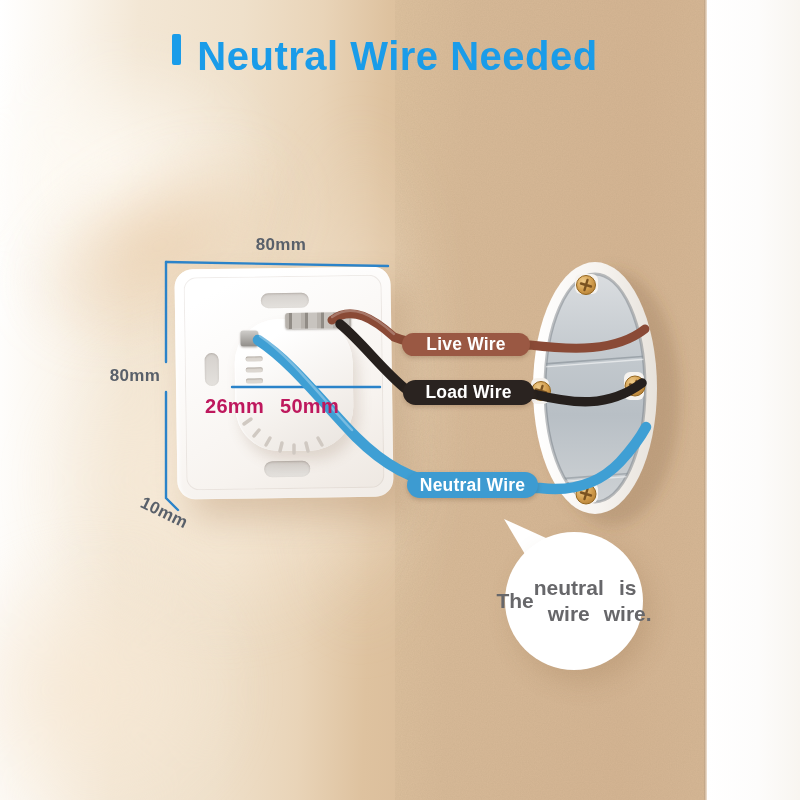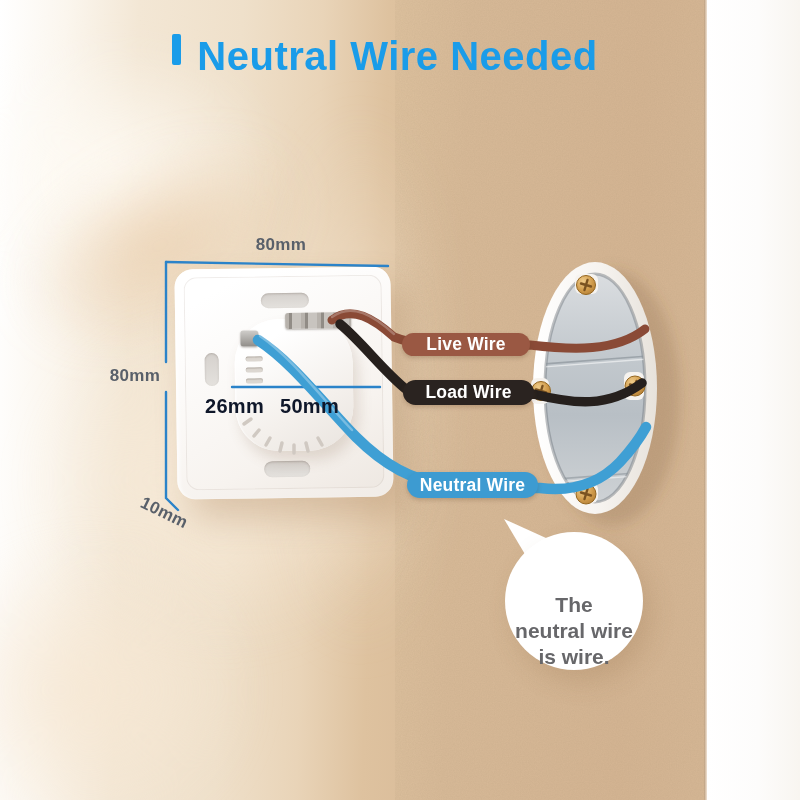--- a/index.html
+++ b/index.html
@@ -67,39 +67,39 @@
     background:repeating-linear-gradient(90deg,#b7b2ac 0 4px,#918c86 4px 7px,#c8c4bf 7px 16px);
     box-shadow:0 1px 2px rgba(80,70,60,.4);}
   .clamp{position:absolute;left:65px;top:62px;width:18px;height:16px;border-radius:3px;
     background:linear-gradient(180deg,#cfcdca,#908d89);box-shadow:0 1px 2px rgba(80,70,60,.4);}
   .vent{position:absolute;width:17px;height:5px;border-radius:2px;background:#dcd7d1;
     box-shadow:inset 0 1px 1px rgba(110,100,90,.4);}
 
   
   .dim{position:absolute;text-align:center;font-weight:700;}
   .dim-small{font-size:17px;color:#59606a;letter-spacing:.3px;}
-  .dim-big{font-size:20px;color:#0f172a;letter-spacing:.3px;}
+  .dim-big{font-size:20px;color:#be185d;letter-spacing:.3px;}
   .dim-top{left:246px;top:235px;width:70px;}
   .dim-left{left:104px;top:366px;width:62px;}
   .dim-depth{left:132px;top:503px;width:64px;transform:rotate(26deg);}
   .dim-26{left:205px;top:395px;width:58px;}
   .dim-50{left:279px;top:395px;width:60px;text-align:right;}
 
   
   .pill{position:absolute;display:flex;align-items:center;justify-content:center;
     border-radius:14px;color:#ffffff;font-weight:700;font-size:17.5px;letter-spacing:.2px;
     box-shadow:0 2px 4px rgba(90,60,30,.25);}
   .pill-live{left:402px;top:333px;width:128px;height:23px;}
   .pill-load{left:403px;top:380px;width:131px;height:25px;}
   .pill-neutral{left:407px;top:472px;width:131px;height:26px;}
 
   
   .bubble{position:absolute;left:505px;top:532px;width:138px;height:138px;border-radius:50%;
     background:#ffffff;box-shadow:8px 12px 26px rgba(130,90,50,.18);
-    display:flex;flex-direction:column;align-items:center;justify-content:flex-end;}
+    display:flex;align-items:center;justify-content:center;}
   .bubble span{display:block;font-size:21px;line-height:26px;font-weight:700;color:#67676a;text-align:center;}
 
   svg.layer{position:absolute;left:0;top:0;pointer-events:none;}
 </style>
 </head>
 <body>
 
 <div id="stage">
 
   <div class="wall-main"></div>

